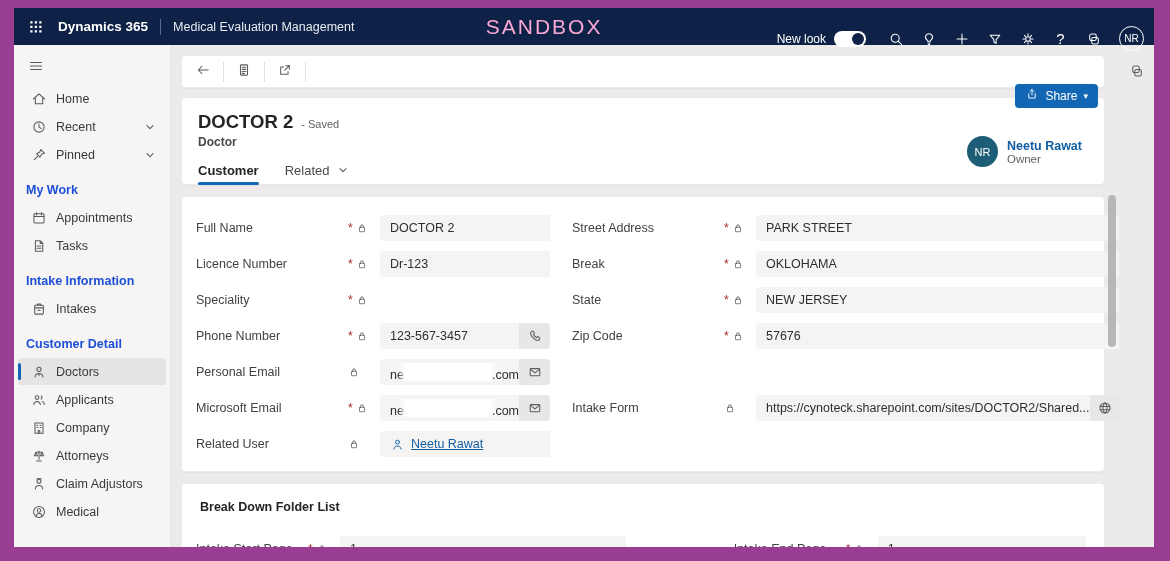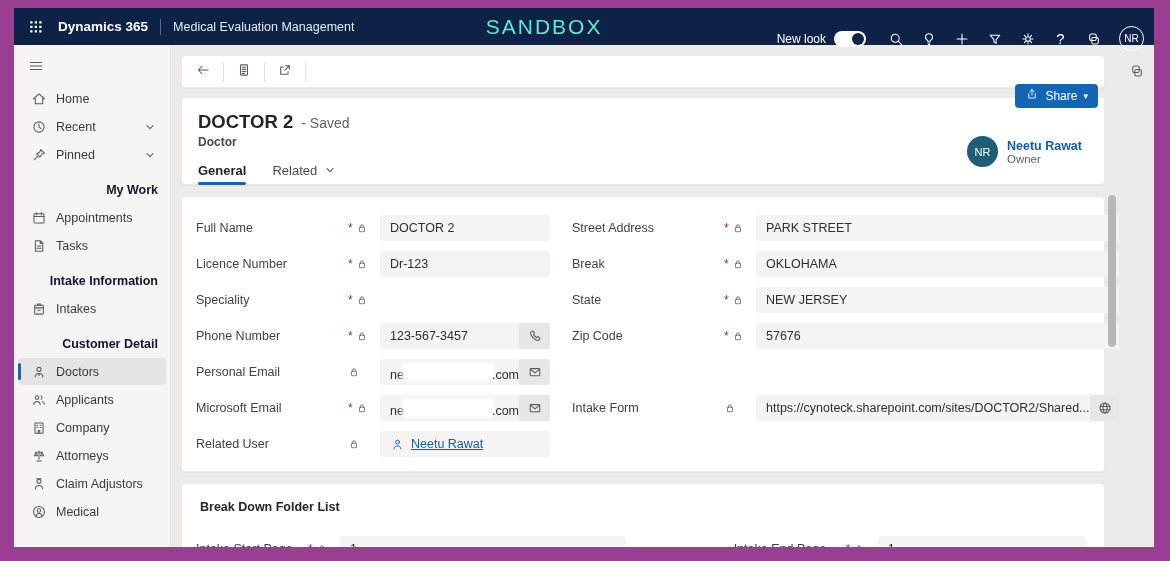--- a/index.html
+++ b/index.html
@@ -6,61 +6,61 @@
   html,body { width:1170px; height:561px; font-family:"Liberation Sans","DejaVu Sans",sans-serif; }
   .frame { width:1170px; height:561px; background:#9a3e94; position:relative; overflow:hidden;padding-left:8px; }
   .screen { position:absolute; left:14px; top:8px; width:1140px; height:539px; background:#edebe9; display:flex; flex-direction:column; overflow:hidden; }
 
   
   .topbar { height:37px; background:#0e2247; display:flex; align-items:center; color:#fff; flex:0 0 auto; position:relative; padding:0 10px 0 6px; }
   .waffle-btn { width:30px; height:30px; display:flex; align-items:center; justify-content:center; cursor:pointer; }
   .brand { font-size:13.5px; font-weight:bold; margin-left:8px; white-space:nowrap; }
   .tb-divider { width:1px; height:16px; background:#5c6b8a; margin:0 12px; }
   .appname { font-size:12.5px; color:#e8eaf0; white-space:nowrap; }
-  .env-label { position:absolute; left:46.5%; transform:translateX(-50%); font-size:21px; letter-spacing:2px; color:#5eead4; font-weight:normal; }
+  .env-label { position:absolute; left:46.5%; transform:translateX(-50%); font-size:21px; letter-spacing:2px; color:#f9a8d4; font-weight:normal; }
   .tb-right { margin-left:auto; display:flex; align-items:center; gap:6px;margin-top:24px; }
   .newlook { display:flex; align-items:center; gap:8px; margin-right:10px; }
   .newlook-label { font-size:12px; color:#fff; }
   .toggle { width:32px; height:16px; background:#fff; border-radius:9px; position:relative; cursor:pointer; }
   .toggle .knob { position:absolute; right:2px; top:2px; width:12px; height:12px; border-radius:50%; background:#0e2247; }
   .tb-icon { width:27px; height:27px; display:flex; align-items:center; justify-content:center; cursor:pointer; color:#fff; }
   .tb-icon svg { stroke:#fff; }
   .tb-help { font-size:15px; color:#fff; font-weight:normal; }
   .tb-avatar { width:25px; height:25px; border:1px solid #fff; border-radius:50%; display:flex; align-items:center; justify-content:center; font-size:10px; color:#fff; margin-left:6px; cursor:pointer; }
 
   
   .bodyrow { flex:1; display:flex; overflow:hidden; }
 
   
   .sidebar { width:157px; background:#f6f5f3; flex:0 0 auto; padding-top:6px; overflow:hidden; border-right:1px solid #e6e4e2; }
   .hamburger { width:28px; height:26px; display:flex; align-items:center; justify-content:center; margin:2px 0 6px 8px; cursor:pointer; }
   .nav-item { height:27px; display:flex; align-items:center; gap:9px; padding:0 8px 0 12px; font-size:12.5px; color:#3b3a39; cursor:pointer; position:relative; margin:1px 4px; border-radius:3px; }
   .nav-item .chev { margin-left:auto; }
   .nav-item.selected { background:#e6e4e2; }
   .nav-item.selected::before { content:""; position:absolute; left:0; top:5px; bottom:5px; width:3px; border-radius:2px; background:#1267b4; }
-  .nav-header { font-size:12.5px; font-weight:bold; color:#0f172a; padding:14px 12px 6px 12px;text-align:right; }
+  .nav-header { font-size:12.5px; font-weight:bold; color:#1d4ed8; padding:14px 12px 6px 12px; }
   .nav-icon { width:17px; display:flex; justify-content:center; flex:0 0 auto; }
 
   
   .main { flex:1; position:relative; padding:10px 14px 0 10px; overflow:hidden; }
   .card { background:#fff; border:1px solid #eceae8; border-radius:4px; box-shadow:0 1px 2px rgba(0,0,0,0.04); }
 
   .cmdbar { height:33px; display:flex; align-items:center; padding:0 6px; margin-bottom:9px; }
   .cmd-btn { width:30px; height:26px; display:flex; align-items:center; justify-content:center; border-radius:3px; cursor:pointer; }
   .cmd-sep { width:1px; height:20px; background:#e3e1df; margin:0 5px; }
   .share-btn { margin-left:auto; background:#1267b4; color:#fff; border:none; height:24px; border-radius:4px; display:flex; align-items:center; gap:6px; font-size:12px; padding:0 10px; cursor:pointer; font-family:inherit;margin-top:48px; }
   .share-btn svg { stroke:#fff; }
   .share-chev { font-size:9px; }
 
   
   .headercard { padding:13px 16px 0 16px; margin-bottom:11px; height:88px; display:flex; }
   .hc-left { flex:1; }
   .title-row { display:flex; align-items:baseline; gap:8px; }
   .rec-title { font-size:18.5px; font-weight:bold; color:#242424; }
-  .rec-status { font-size:14px; color:#616161; }
+  .rec-status { font-size:11px; color:#616161; }
   .rec-entity { font-size:12px; color:#494949; font-weight:bold; margin-top:2px; }
   .tabs { display:flex; gap:26px; margin-top:13px; }
   .tab { font-size:13px; color:#494949; padding-bottom:7px; position:relative; cursor:pointer; display:flex; align-items:center; gap:5px; }
   .tab.active { font-weight:bold; color:#242424; }
   .tab.active::after { content:""; position:absolute; left:0; right:0; bottom:0; height:3px; background:#1267b4; border-radius:2px; }
   .owner-block { display:flex; align-items:center; gap:9px; padding-top:8px; margin-right:6px; }
   .owner-avatar { width:31px; height:31px; border-radius:50%; background:#1d5d75; color:#fff; font-size:11px; display:flex; align-items:center; justify-content:center; cursor:pointer; }
   .owner-name { font-size:12.5px; font-weight:bold; color:#115ea3; cursor:pointer; }
   .owner-role { font-size:11.5px; color:#616161; }
 
@@ -332,21 +332,21 @@
 
         <div class="card headercard">
           <div class="hc-left">
             <div class="title-row">
               <span class="rec-title">DOCTOR 2</span>
               <span class="rec-status">- Saved</span>
             </div>
             <div class="rec-entity">Doctor</div>
             <div class="tabs" id="tabs">
                 <div class="tab active">
-                  <span>General</span>
+                  <span>Customer</span>
                 </div>
                 <div class="tab">
                   <span>Related</span>
                   <span style="display: flex; align-items: center;">
                     <svg class="ic" width="16" height="16" viewBox="0 0 20 20">
                       <path d="M6.2 8.2l3.8 3.8 3.8-3.8"></path>
                     </svg>
                   </span>
                 </div>
               </div>

